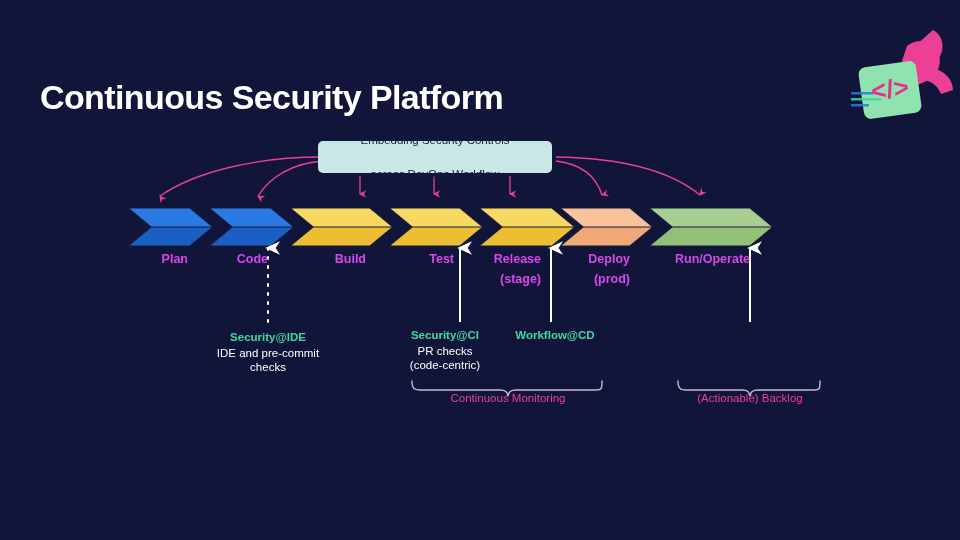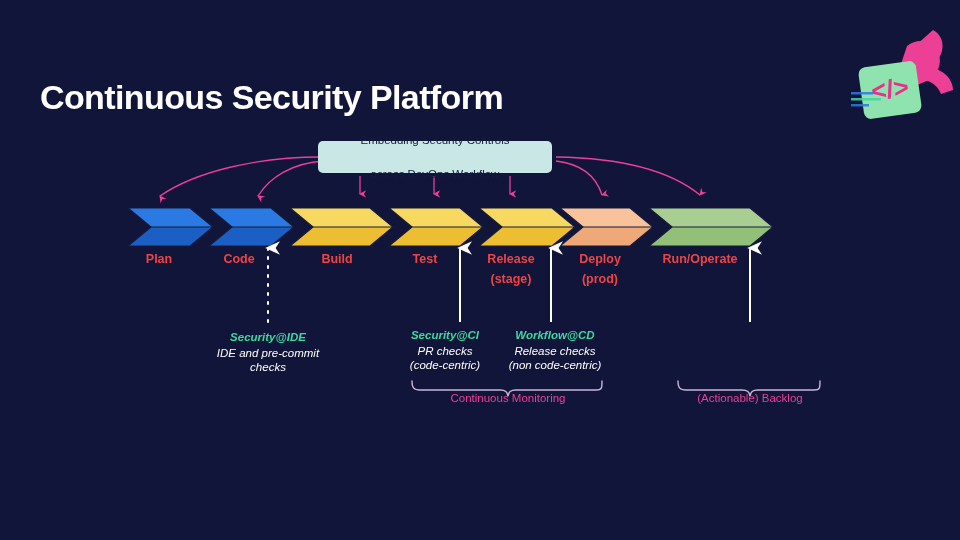--- a/index.html
+++ b/index.html
@@ -75,34 +75,33 @@
     left: 0;
     top: 0;
     width: 960px;
     height: 540px;
     pointer-events: none;
   }
 
   
   .stage-label {
     position: absolute;
-    color: #ef4444;
+    color: #d946ef;
     font-size: 12.5px;
     font-weight: bold;
-    text-align: center;
+    text-align: right;
     line-height: 20px;
     white-space: pre-line;
   }
 
   
   .annot {
     position: absolute;
     text-align: center;
     line-height: 14.5px;
-    font-style: italic;
   }
   .annot .head {
     color: #3fd9a0;
     font-size: 11.5px;
     font-weight: bold;
     display: block;
     margin-bottom: 1px;
   }
   .annot .body {
     color: #ffffff;
@@ -240,22 +239,20 @@
   </div>
 
   <div class="annot" style="left:385px; top:328px; width:120px;">
     <span class="head">Security@CI</span>
     <span class="body">PR checks
 (code-centric)</span>
   </div>
 
   <div class="annot" style="left:489px; top:328px; width:132px;">
     <span class="head">Workflow@CD</span>
-    <span class="body">Release checks
-(non code-centric)</span>
   </div>
 
 
   <div class="brace-label" style="left:428px; top:392px; width:160px;">Continuous Monitoring</div>
   <div class="brace-label" style="left:675px; top:392px; width:150px;">(Actionable) Backlog</div>
 
 
 </div>
 
 </body></html>

